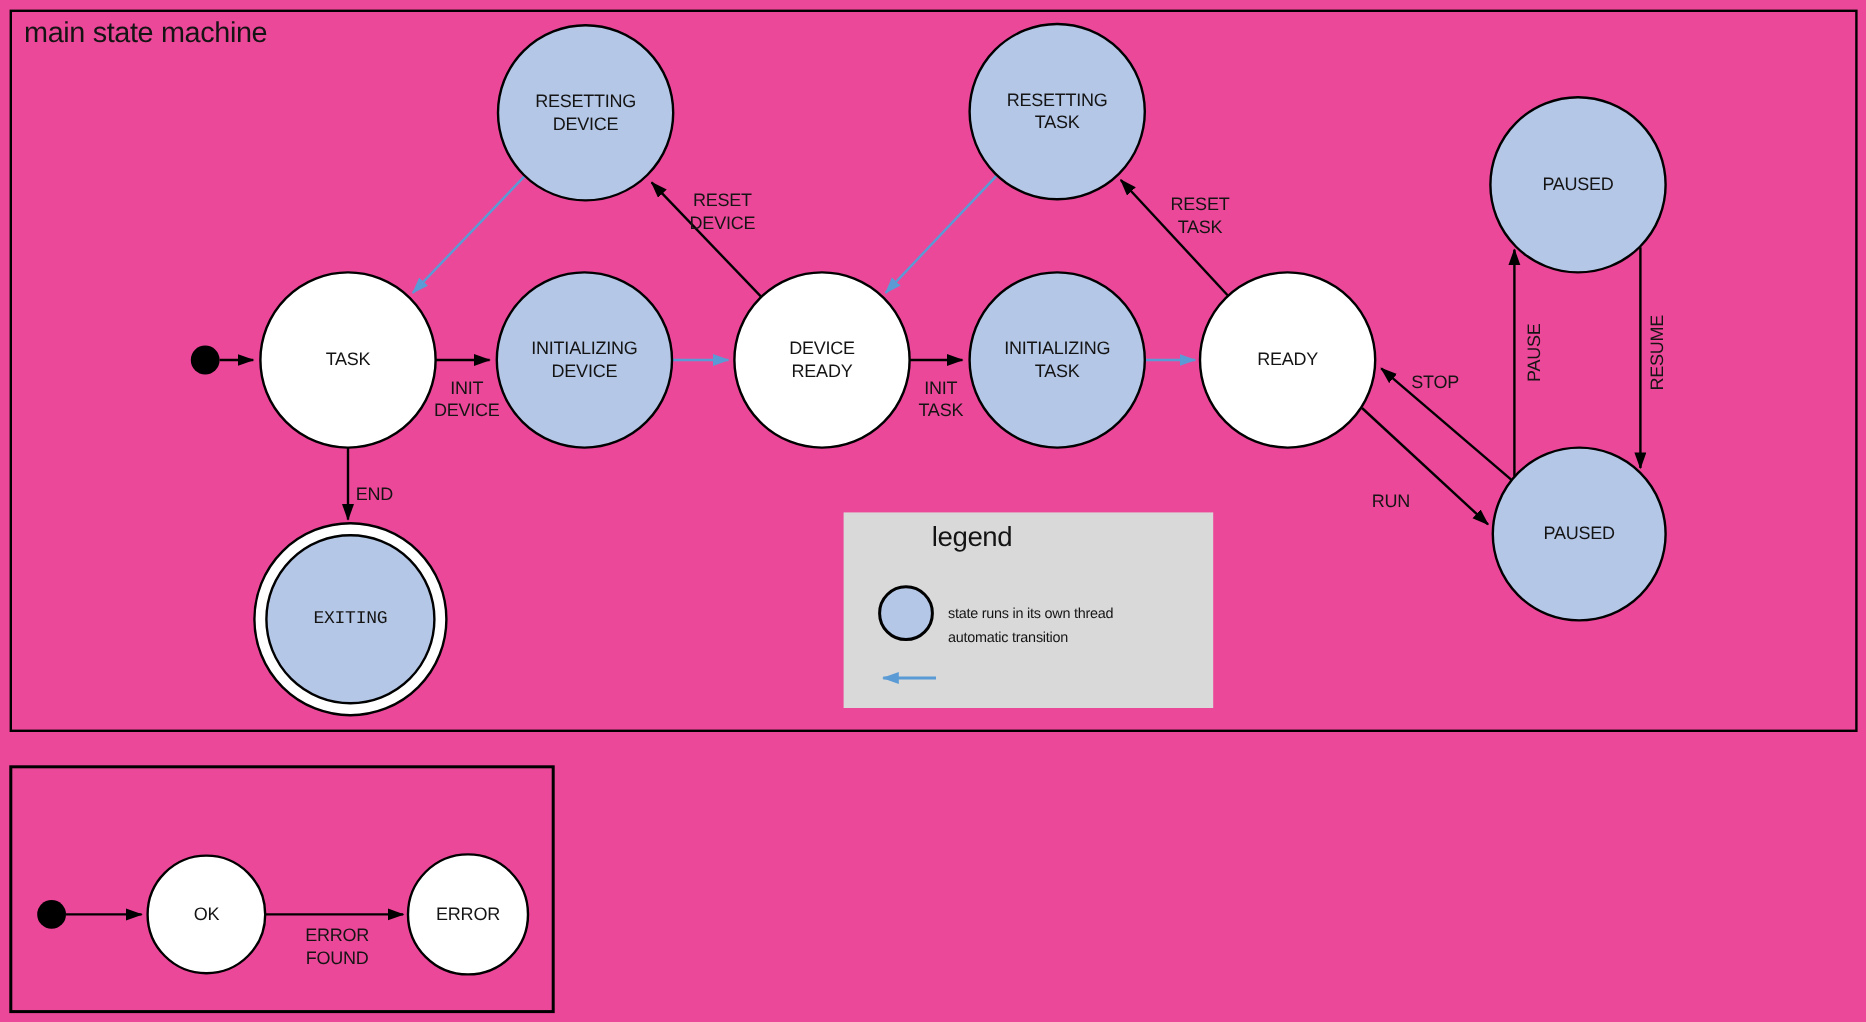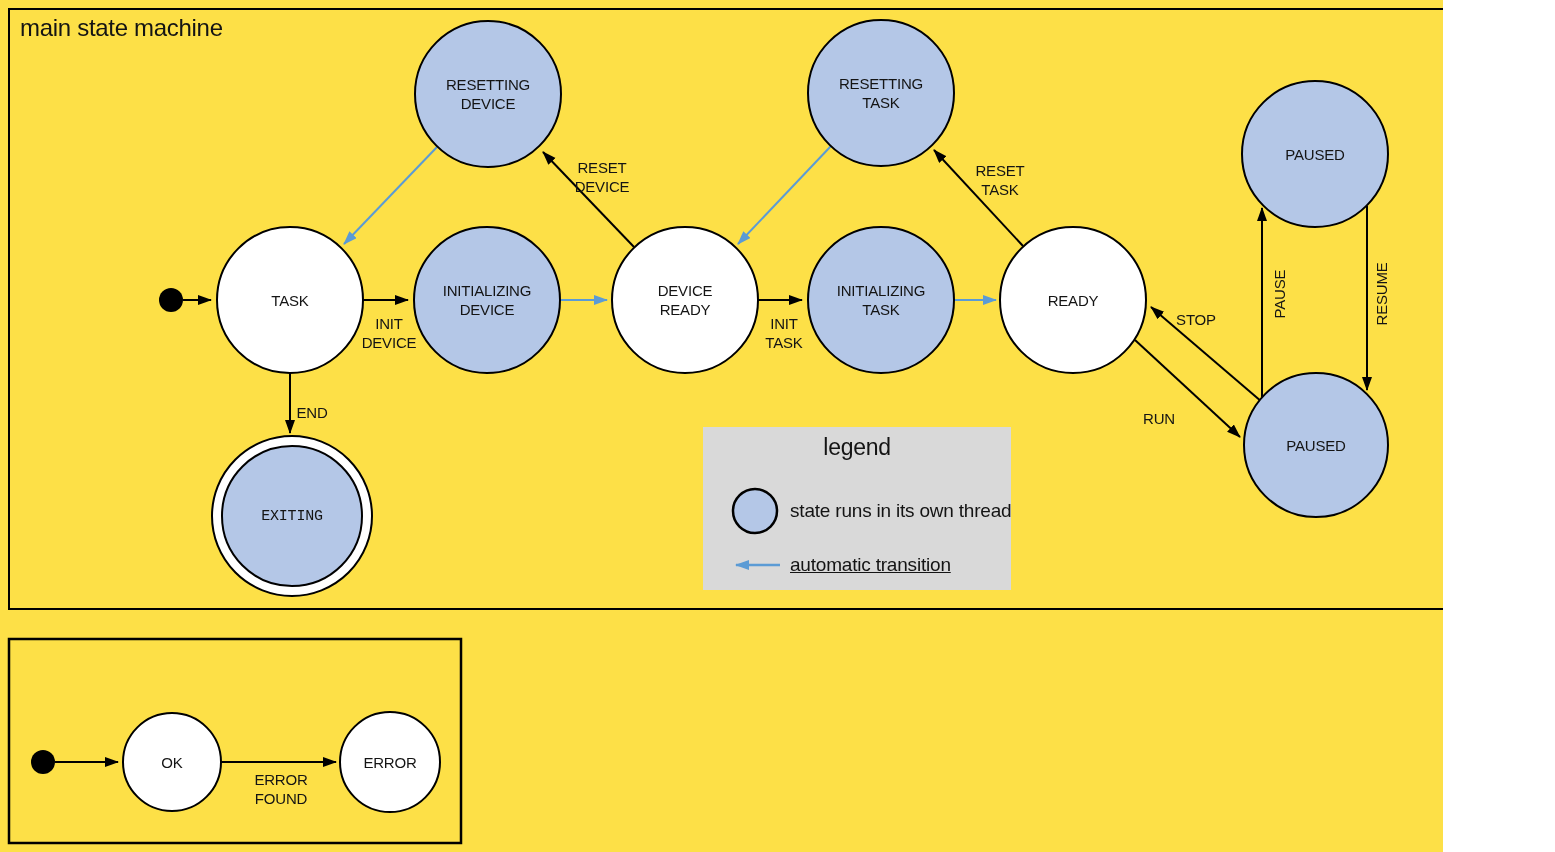--- a/index.html
+++ b/index.html
@@ -1,22 +1,22 @@
 <!DOCTYPE html>
 <html><head>
 <meta charset="utf-8">
 <style>
   html,body{margin:0;padding:0;background:#ffffff;}
   .canvas{
     position:relative;
-    width:1443px;height:852px;
+    width:1555px;height:852px;
     font-family:"Liberation Sans", sans-serif;
     color:#141414;
     overflow:hidden;
-    background:#fde047;
+    background:#ec4899;
   }
   svg{position:absolute;left:0;top:0;}
   .lbl{
     position:absolute;
     transform:translate(-50%,-50%);
     white-space:pre-line;
     text-align:center;
     font-size:15px;
     line-height:19px;
     letter-spacing:-0.2px;
@@ -32,21 +32,21 @@
   }
   .legend-title{
     position:absolute;
     transform:translate(-50%,0);
     font-size:23px;
     letter-spacing:-0.3px;
   }
   .legend-item-label{
     position:absolute;
     transform:translate(0,-50%);
-    font-size:19px;
+    font-size:12px;
     letter-spacing:-0.2px;
     white-space:nowrap;
   }
 </style>
 </head>
 <body>
 
 <div class="canvas">
 
   <svg width="1555" height="852" viewBox="0 0 1555 852">
@@ -131,17 +131,17 @@
   <div class="lbl" style="left:1000px;top:180px;">RESET
 TASK</div>
   <div class="lbl" style="left:1196px;top:319px;">STOP</div>
   <div class="lbl" style="left:1159px;top:418px;">RUN</div>
   <div class="lbl rot" style="left:1279px;top:294px;">PAUSE</div>
   <div class="lbl rot" style="left:1381px;top:294px;">RESUME</div>
   <div class="lbl" style="left:312px;top:412px;text-align:right;">END</div>
   <div class="lbl" style="left:281px;top:789px;">ERROR
 FOUND</div>
 
-  <div class="legend-title" style="left:857px;top:434px;">legend</div>
+  <div class="legend-title" style="left:810px;top:434px;">legend</div>
   <div class="legend-item-label" style="left:790px;top:511px;">state runs in its own thread</div>
-  <div class="legend-item-label" style="left:790px;top:565px;text-decoration:underline;">automatic transition</div>
+  <div class="legend-item-label" style="left:790px;top:531px;">automatic transition</div>
 
 </div>
 
 </body></html>

